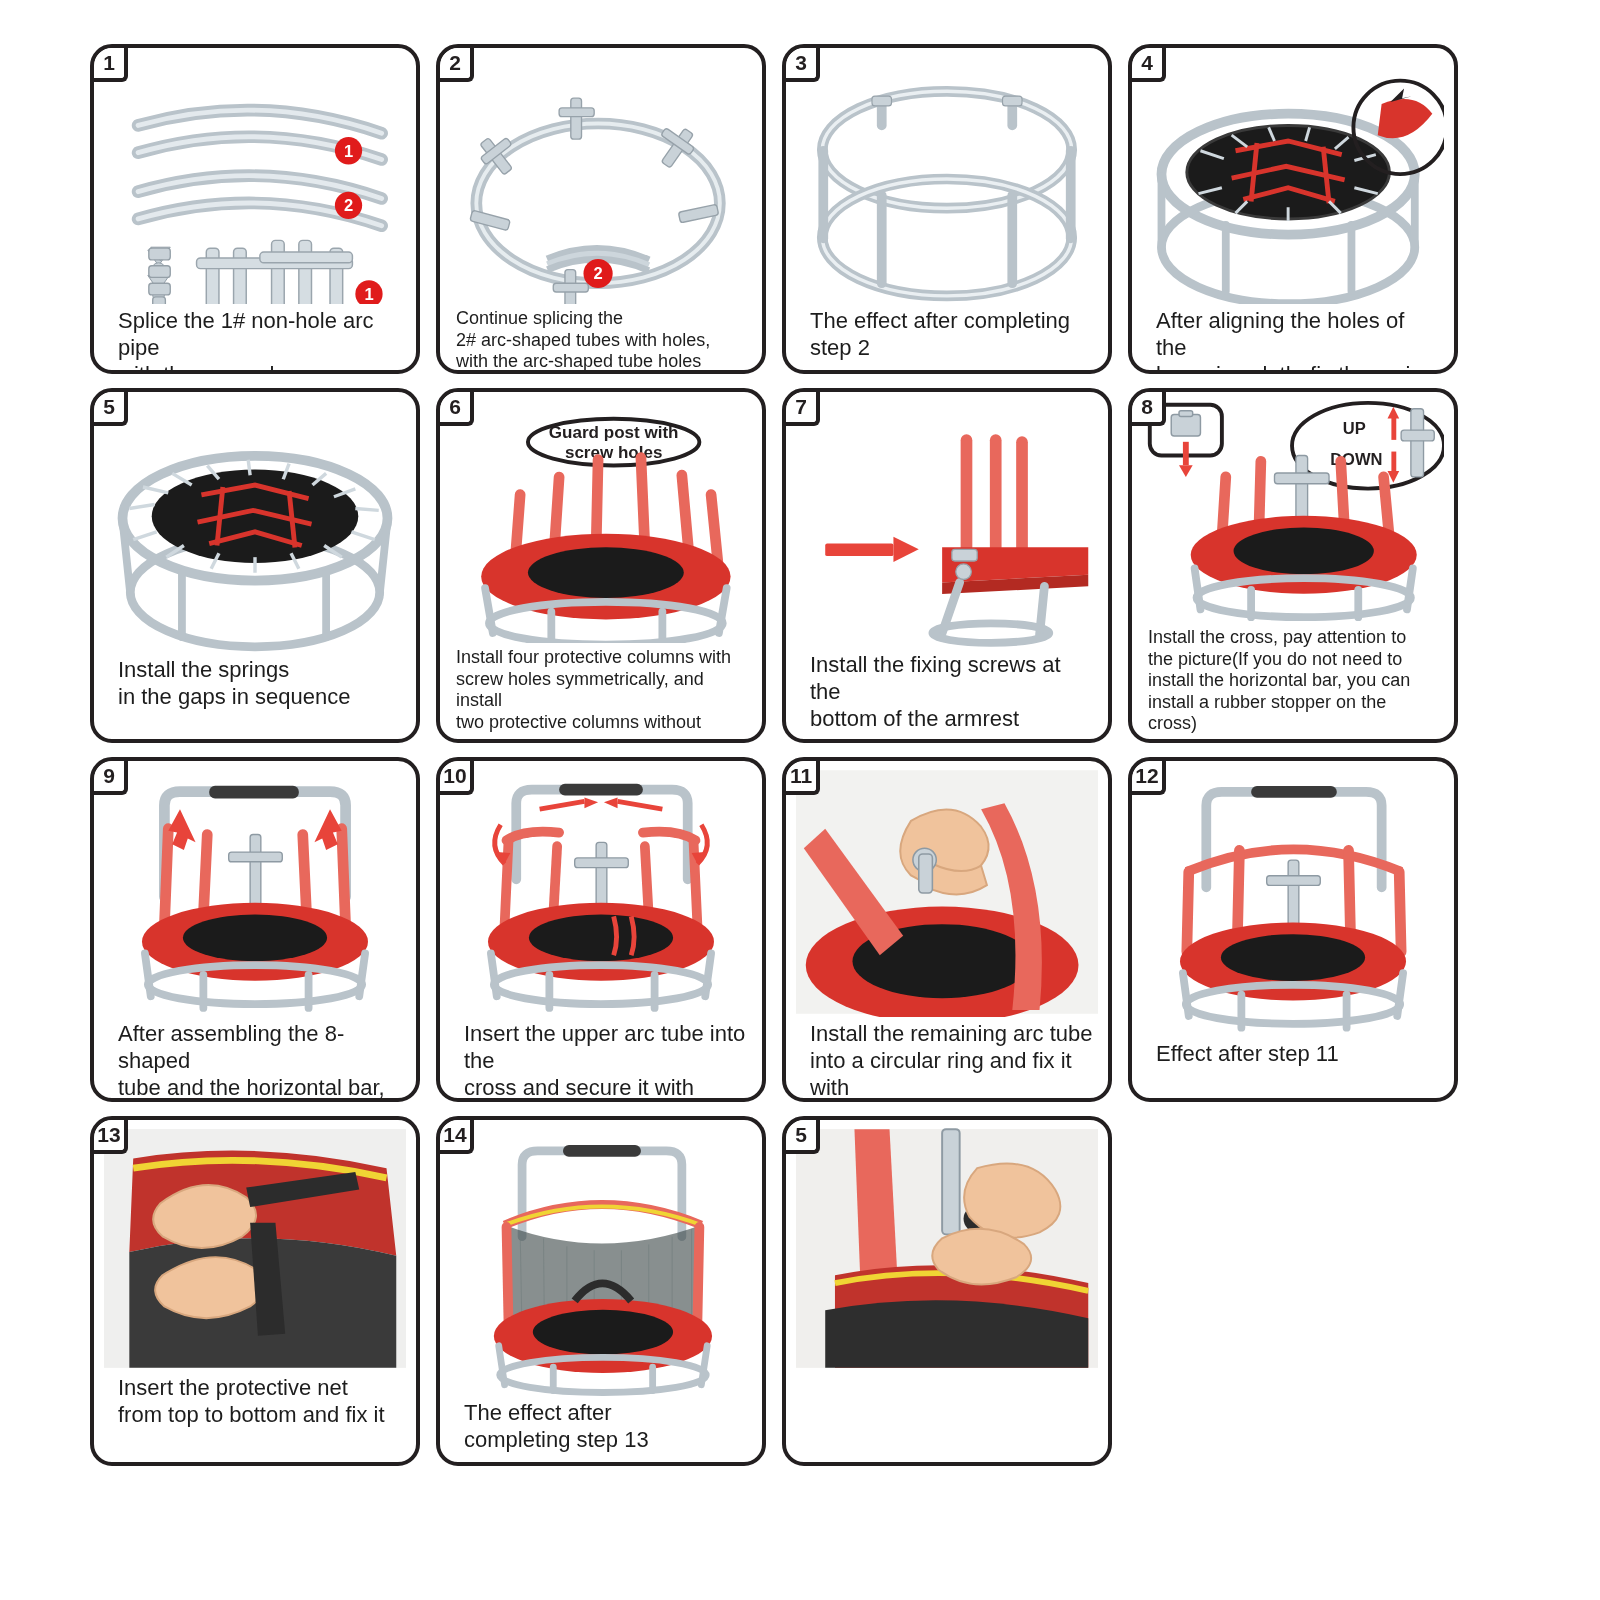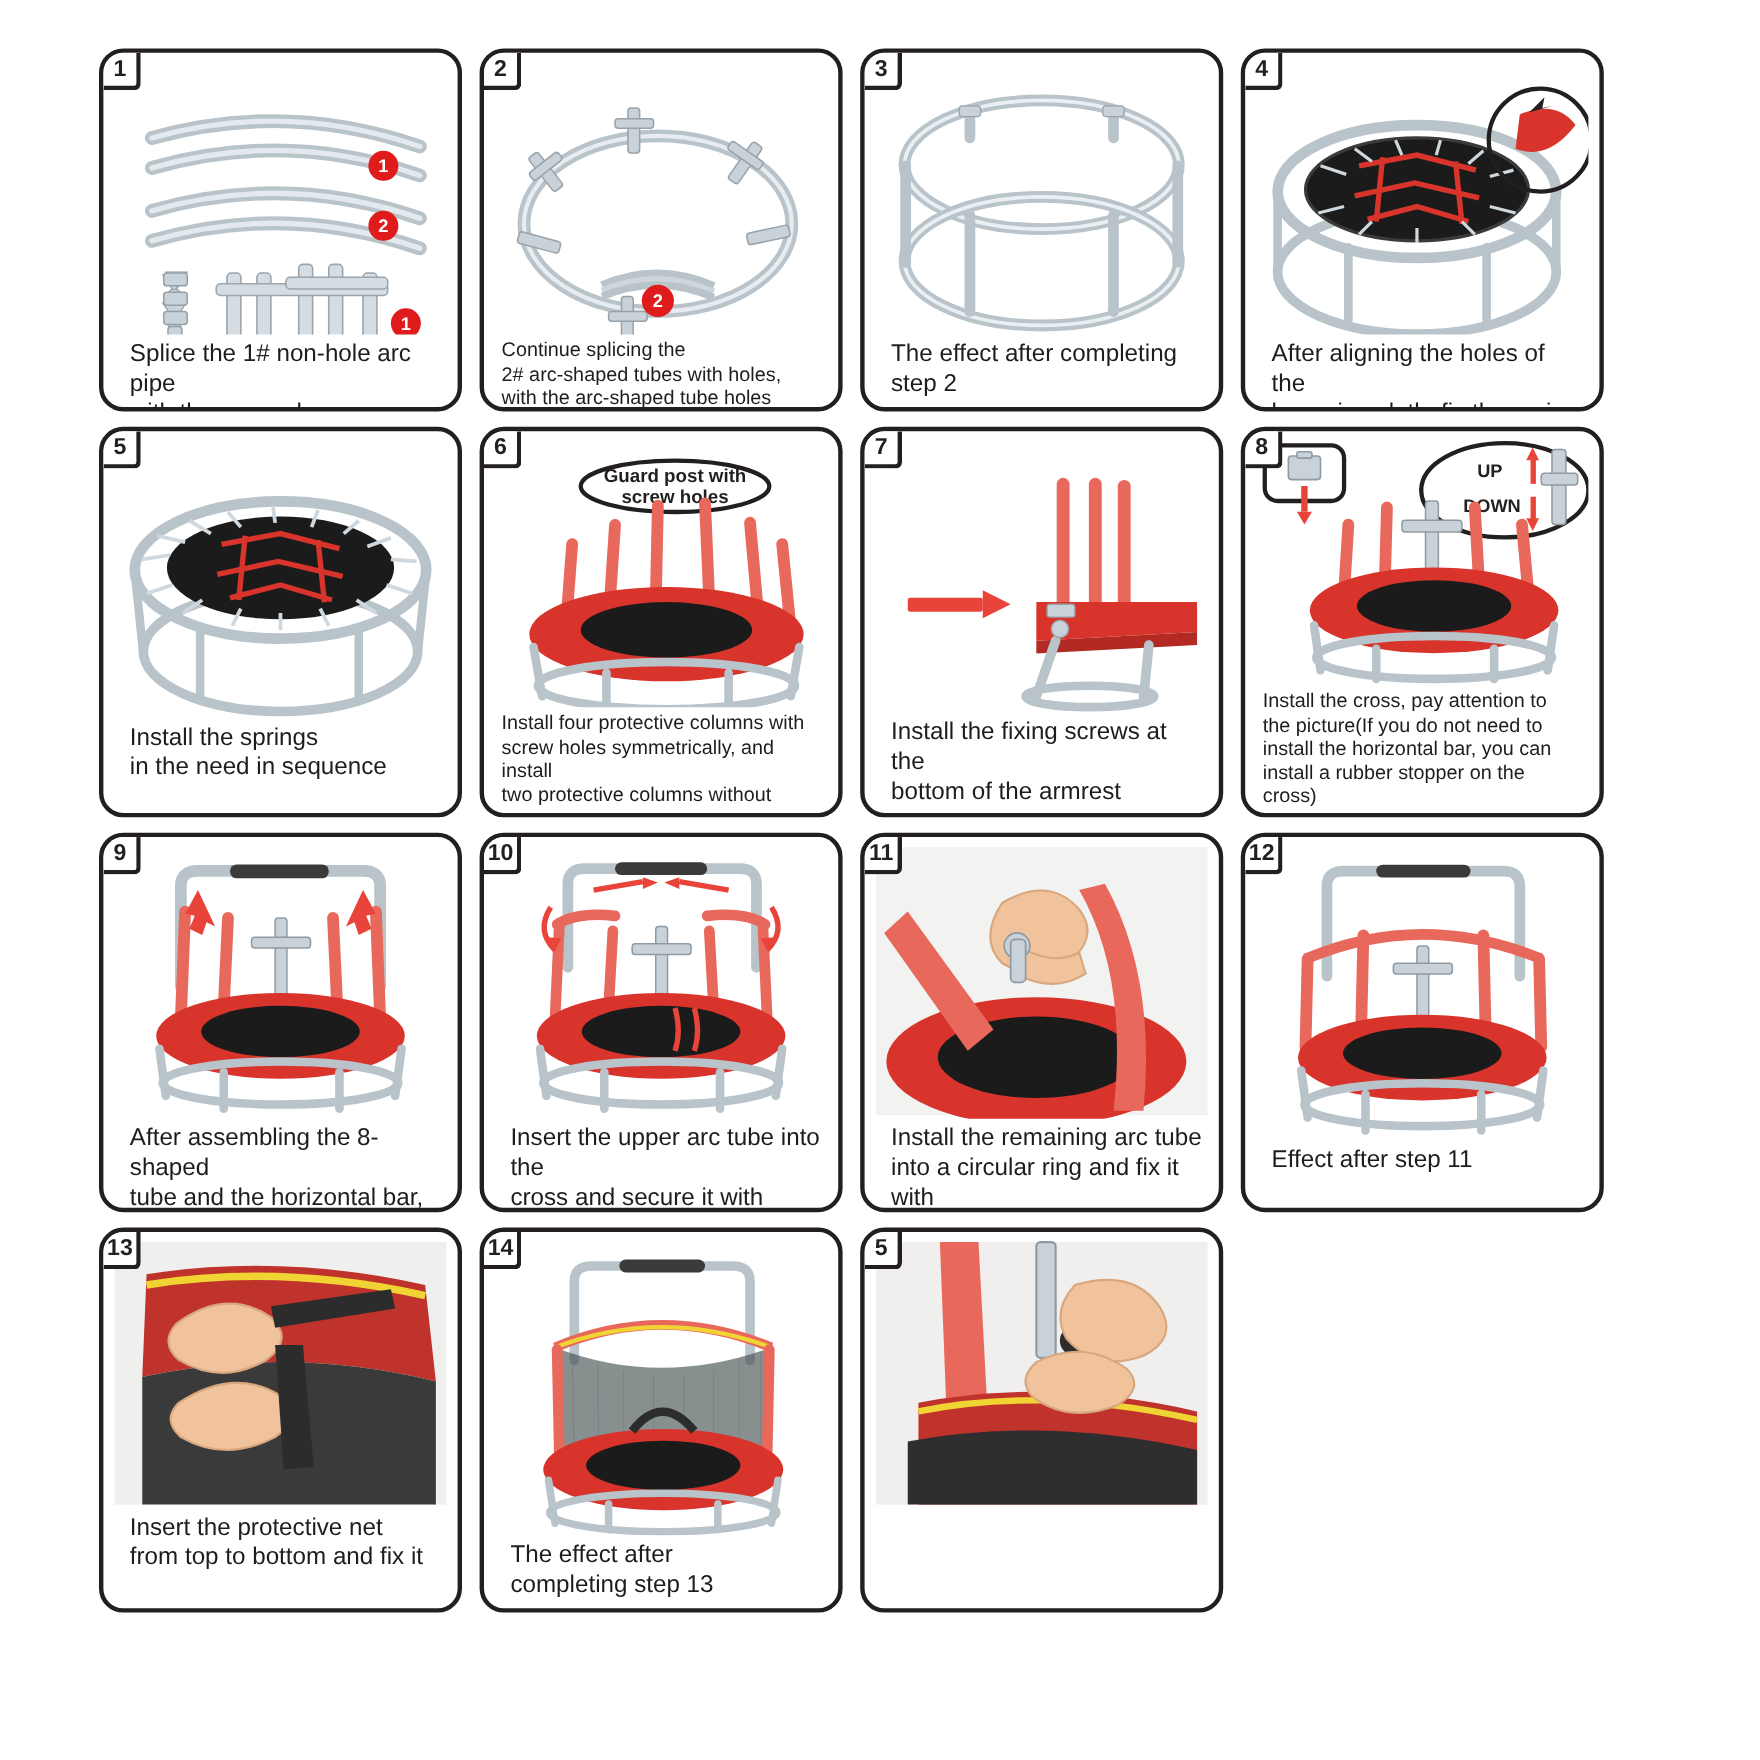--- a/index.html
+++ b/index.html
@@ -284,21 +284,21 @@
               <line x1="278" y1="142" x2="254" y2="134"></line>
             <line x1="64" y1="160" x2="82" y2="148"></line>
               <line x1="244" y1="160" x2="226" y2="148"></line>
             <line x1="110" y1="172" x2="118" y2="156"></line>
               <line x1="200" y1="172" x2="192" y2="156"></line>
             <line x1="155" y1="176" x2="155" y2="160"></line>
           </g>
         </svg>
       </div>
       <div class="caption center">Install the springs
-in the need in sequence</div>
+in the gaps in sequence</div>
     </div>
 
     <div class="step r2">
       <div class="step-num">6</div>
       <div class="figure">
         <svg width="310" height="245" viewBox="0 0 310 245">
           <ellipse cx="168" cy="42" rx="88" ry="24" fill="#fff" stroke="#231f20" stroke-width="4"></ellipse>
           <text x="168" y="38" font-size="17.5" font-weight="600" fill="#231f20" text-anchor="middle">Guard post with</text>
           <text x="168" y="58" font-size="17.5" font-weight="600" fill="#231f20" text-anchor="middle">screw holes</text>
           <g stroke="#e8685c" stroke-width="11" stroke-linecap="round">

